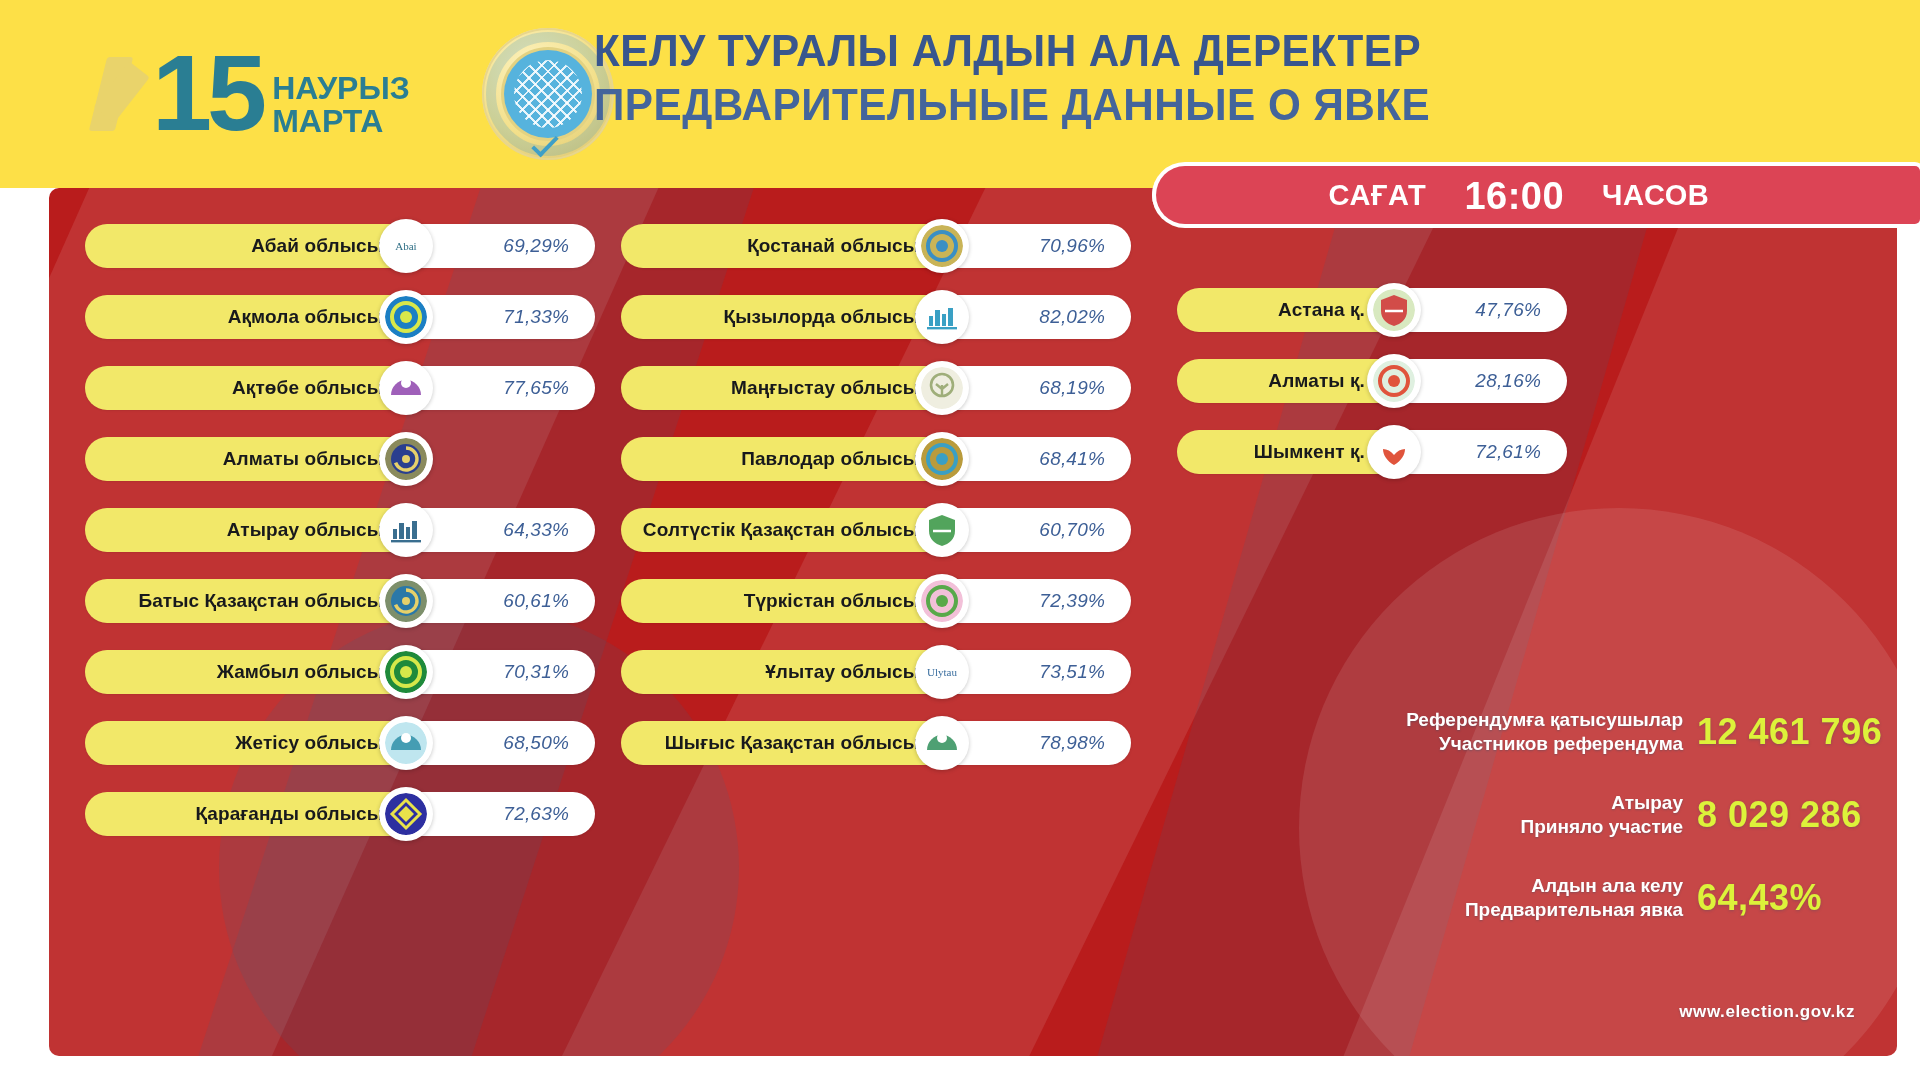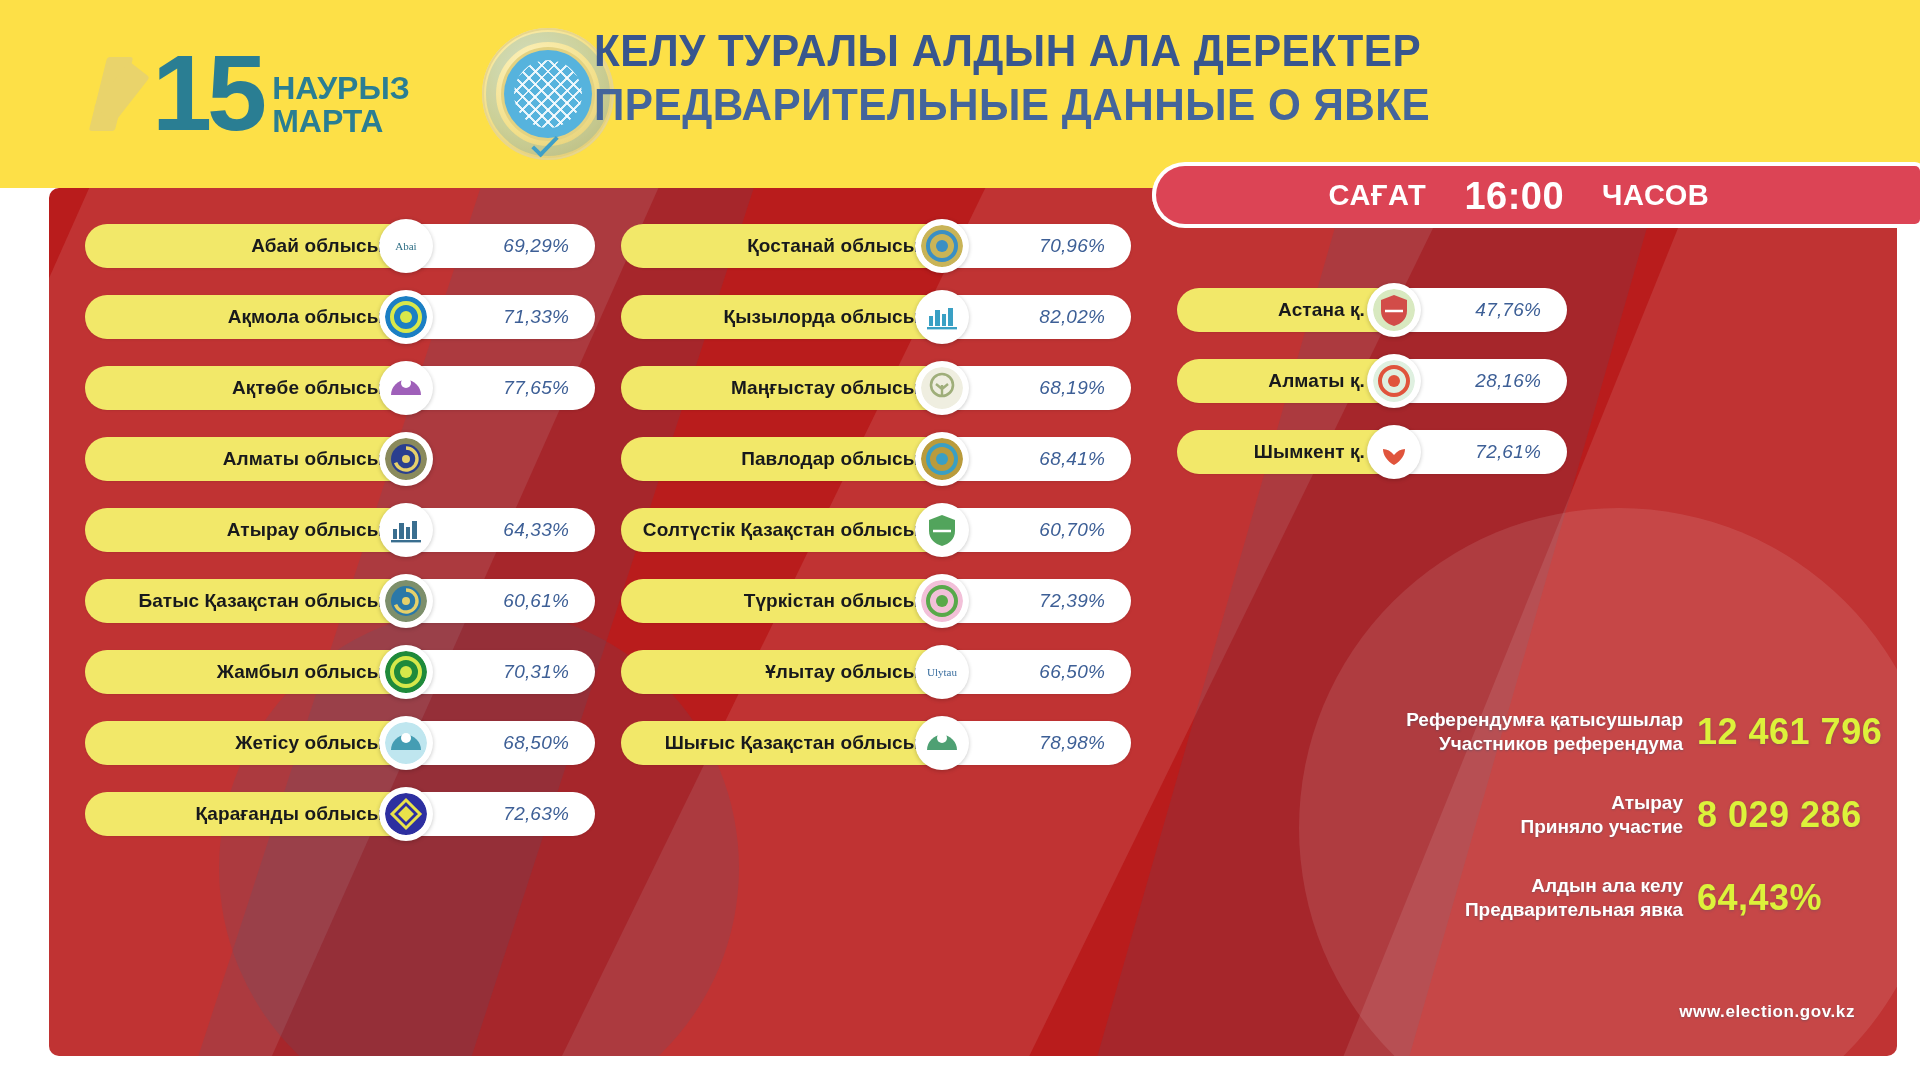--- a/index.html
+++ b/index.html
@@ -595,21 +595,21 @@
           <div class="pill-name">
          <span class="nm">Ұлытау облысы</span>
        </div>
        <div class="emblem">
             <svg class="em-in" viewBox="0 0 42 42" xmlns="http://www.w3.org/2000/svg">
             <circle cx="21" cy="21" r="21" fill="#ffffff"></circle>
               <text x="21" y="25" text-anchor="middle" font-size="11" font-family="Liberation Serif, serif" fill="#3a6e9f">Ulytau</text>
           </svg>
           </div>
        <div class="pill-pct">
-         <span class="pc">66,50%</span>
+         <span class="pc">73,51%</span>
        </div>
         </div>
         <div class="row">
           <div class="pill-name">
          <span class="nm">Шығыс Қазақстан облысы</span>
        </div>
        <div class="emblem">
             <svg class="em-in" viewBox="0 0 42 42" xmlns="http://www.w3.org/2000/svg">
             <circle cx="21" cy="21" r="21" fill="#ffffff"></circle>
               <path d="M6 28a15 15 0 0 1 30 0z" fill="#2f8f5a" opacity="0.85"></path>

